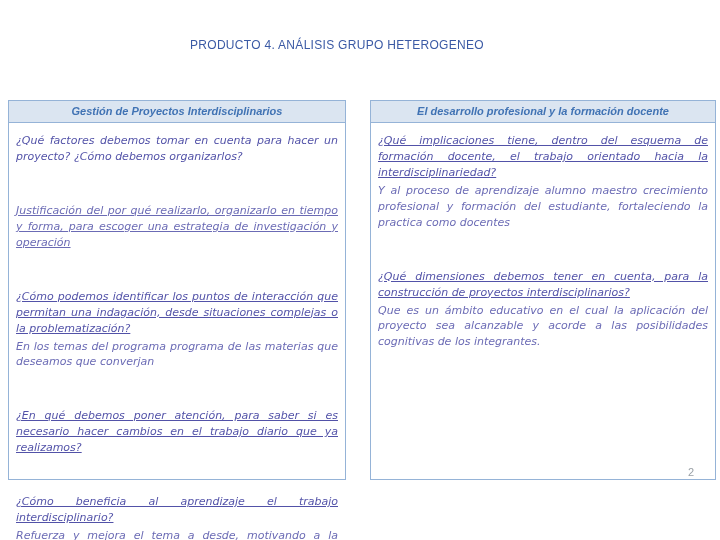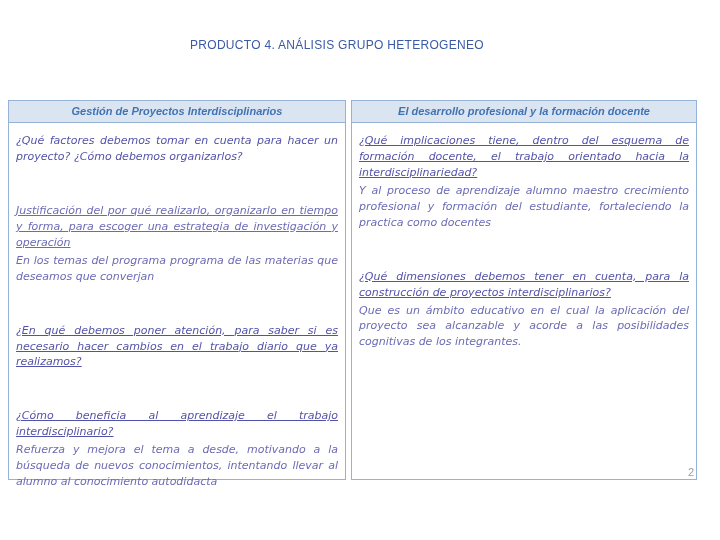--- a/index.html
+++ b/index.html
@@ -24,21 +24,21 @@
   }
 
   .qa-table {
     position: absolute;
     top: 100px;
     height: 380px;
     background: #ffffff;
     border: 1px solid #95b3d7;
   }
   .qa-table.left  { left: 8px;   width: 338px; }
-  .qa-table.right { left: 351px; width: 346px; }
+  .qa-table.right { left: 370px; width: 346px; }
 
   .qa-header {
     background: #dbe5f1;
     border-bottom: 1px solid #95b3d7;
     color: #4173b4;
     font-family: "Liberation Sans", sans-serif;
     font-style: italic;
     font-weight: bold;
     font-size: 11px;
     text-align: center;
@@ -77,20 +77,21 @@
 <div class="slide">
 
   <div class="slide-title">PRODUCTO 4. ANÁLISIS GRUPO HETEROGENEO</div>
 
   <div class="qa-table left">
     <div class="qa-header">Gestión de Proyectos Interdisciplinarios</div>
     <div class="qa-body">
       <p class="q">¿Qué factores debemos tomar en cuenta  para hacer un proyecto? ¿Cómo debemos organizarlos?</p>
       <p class="a u">Justificación del por qué realizarlo, organizarlo en tiempo y forma, para escoger una estrategia de investigación y operación</p>
 
+      <p class="q u">¿Cómo podemos identificar los puntos de interacción que permitan una indagación, desde situaciones complejas o la problematización?</p>
       <p class="a">En los temas del programa programa de las materias que deseamos que converjan</p>
 
       <p class="q u">¿En qué debemos poner atención, para saber si es necesario hacer cambios en el trabajo diario que ya realizamos?</p>
 
       <p class="q u">¿Cómo beneficia al aprendizaje el trabajo interdisciplinario?</p>
       <p class="a">Refuerza y mejora el tema a desde, motivando a la búsqueda de nuevos conocimientos, intentando llevar al alumno al conocimiento autodidacta</p>
     </div>
   </div>
 
   <div class="qa-table right">

